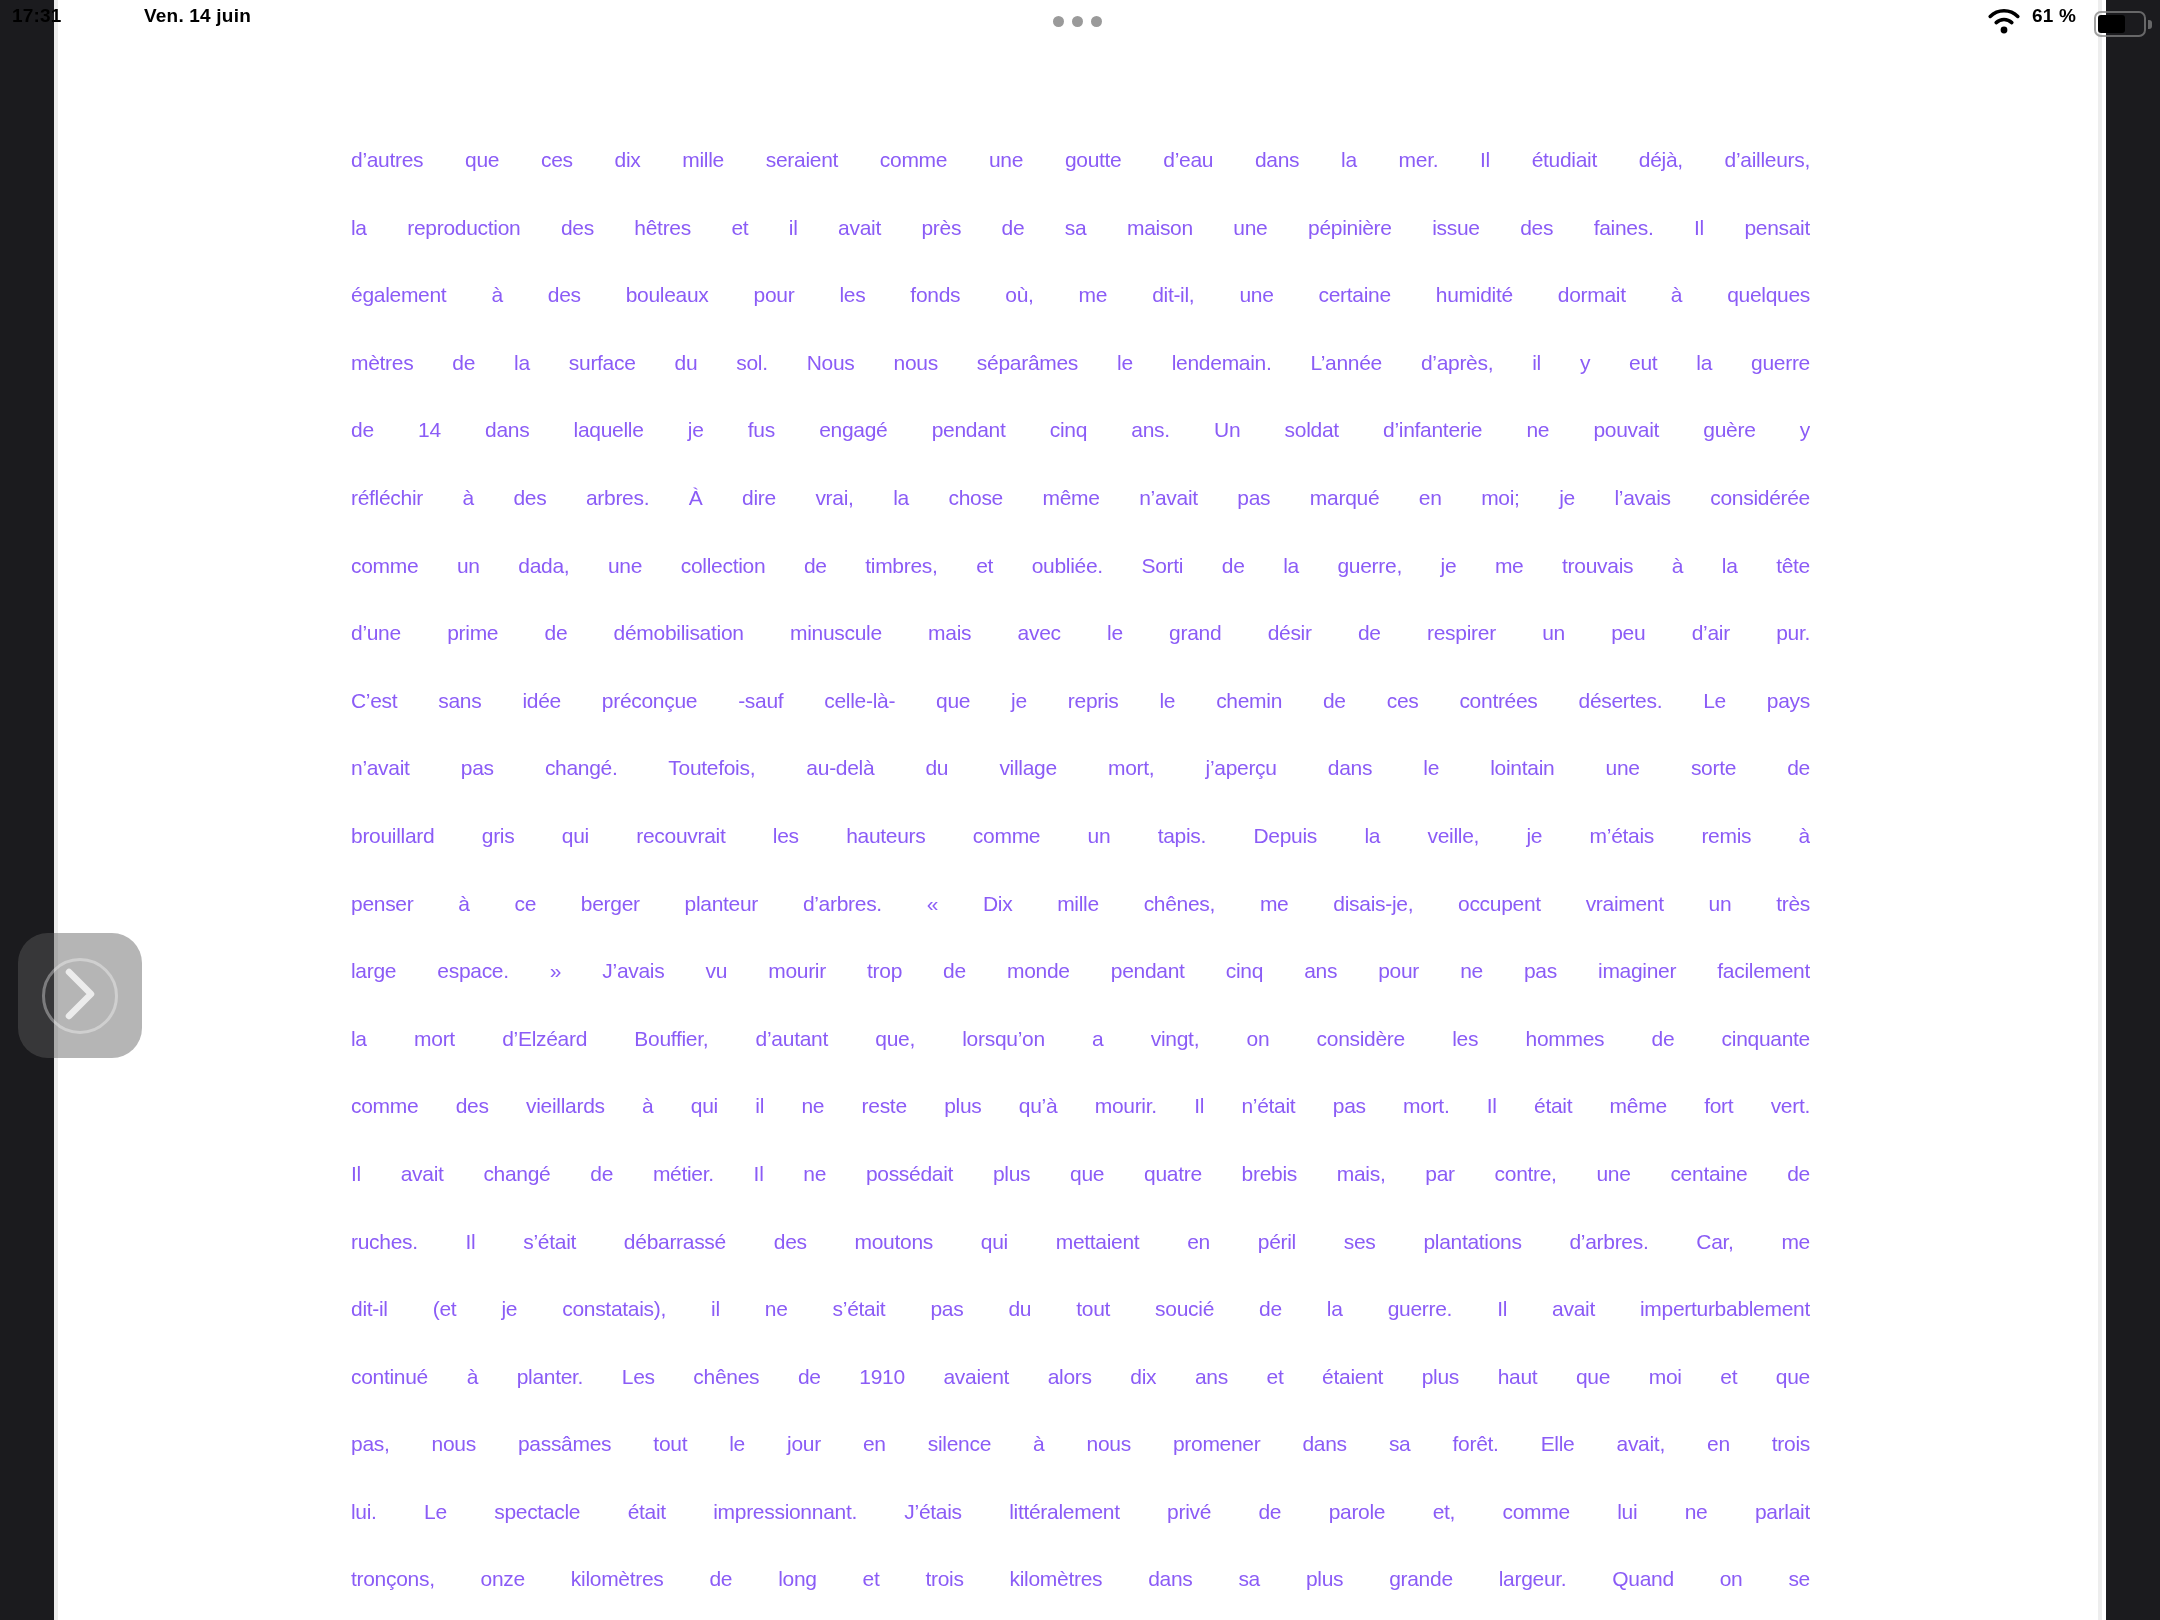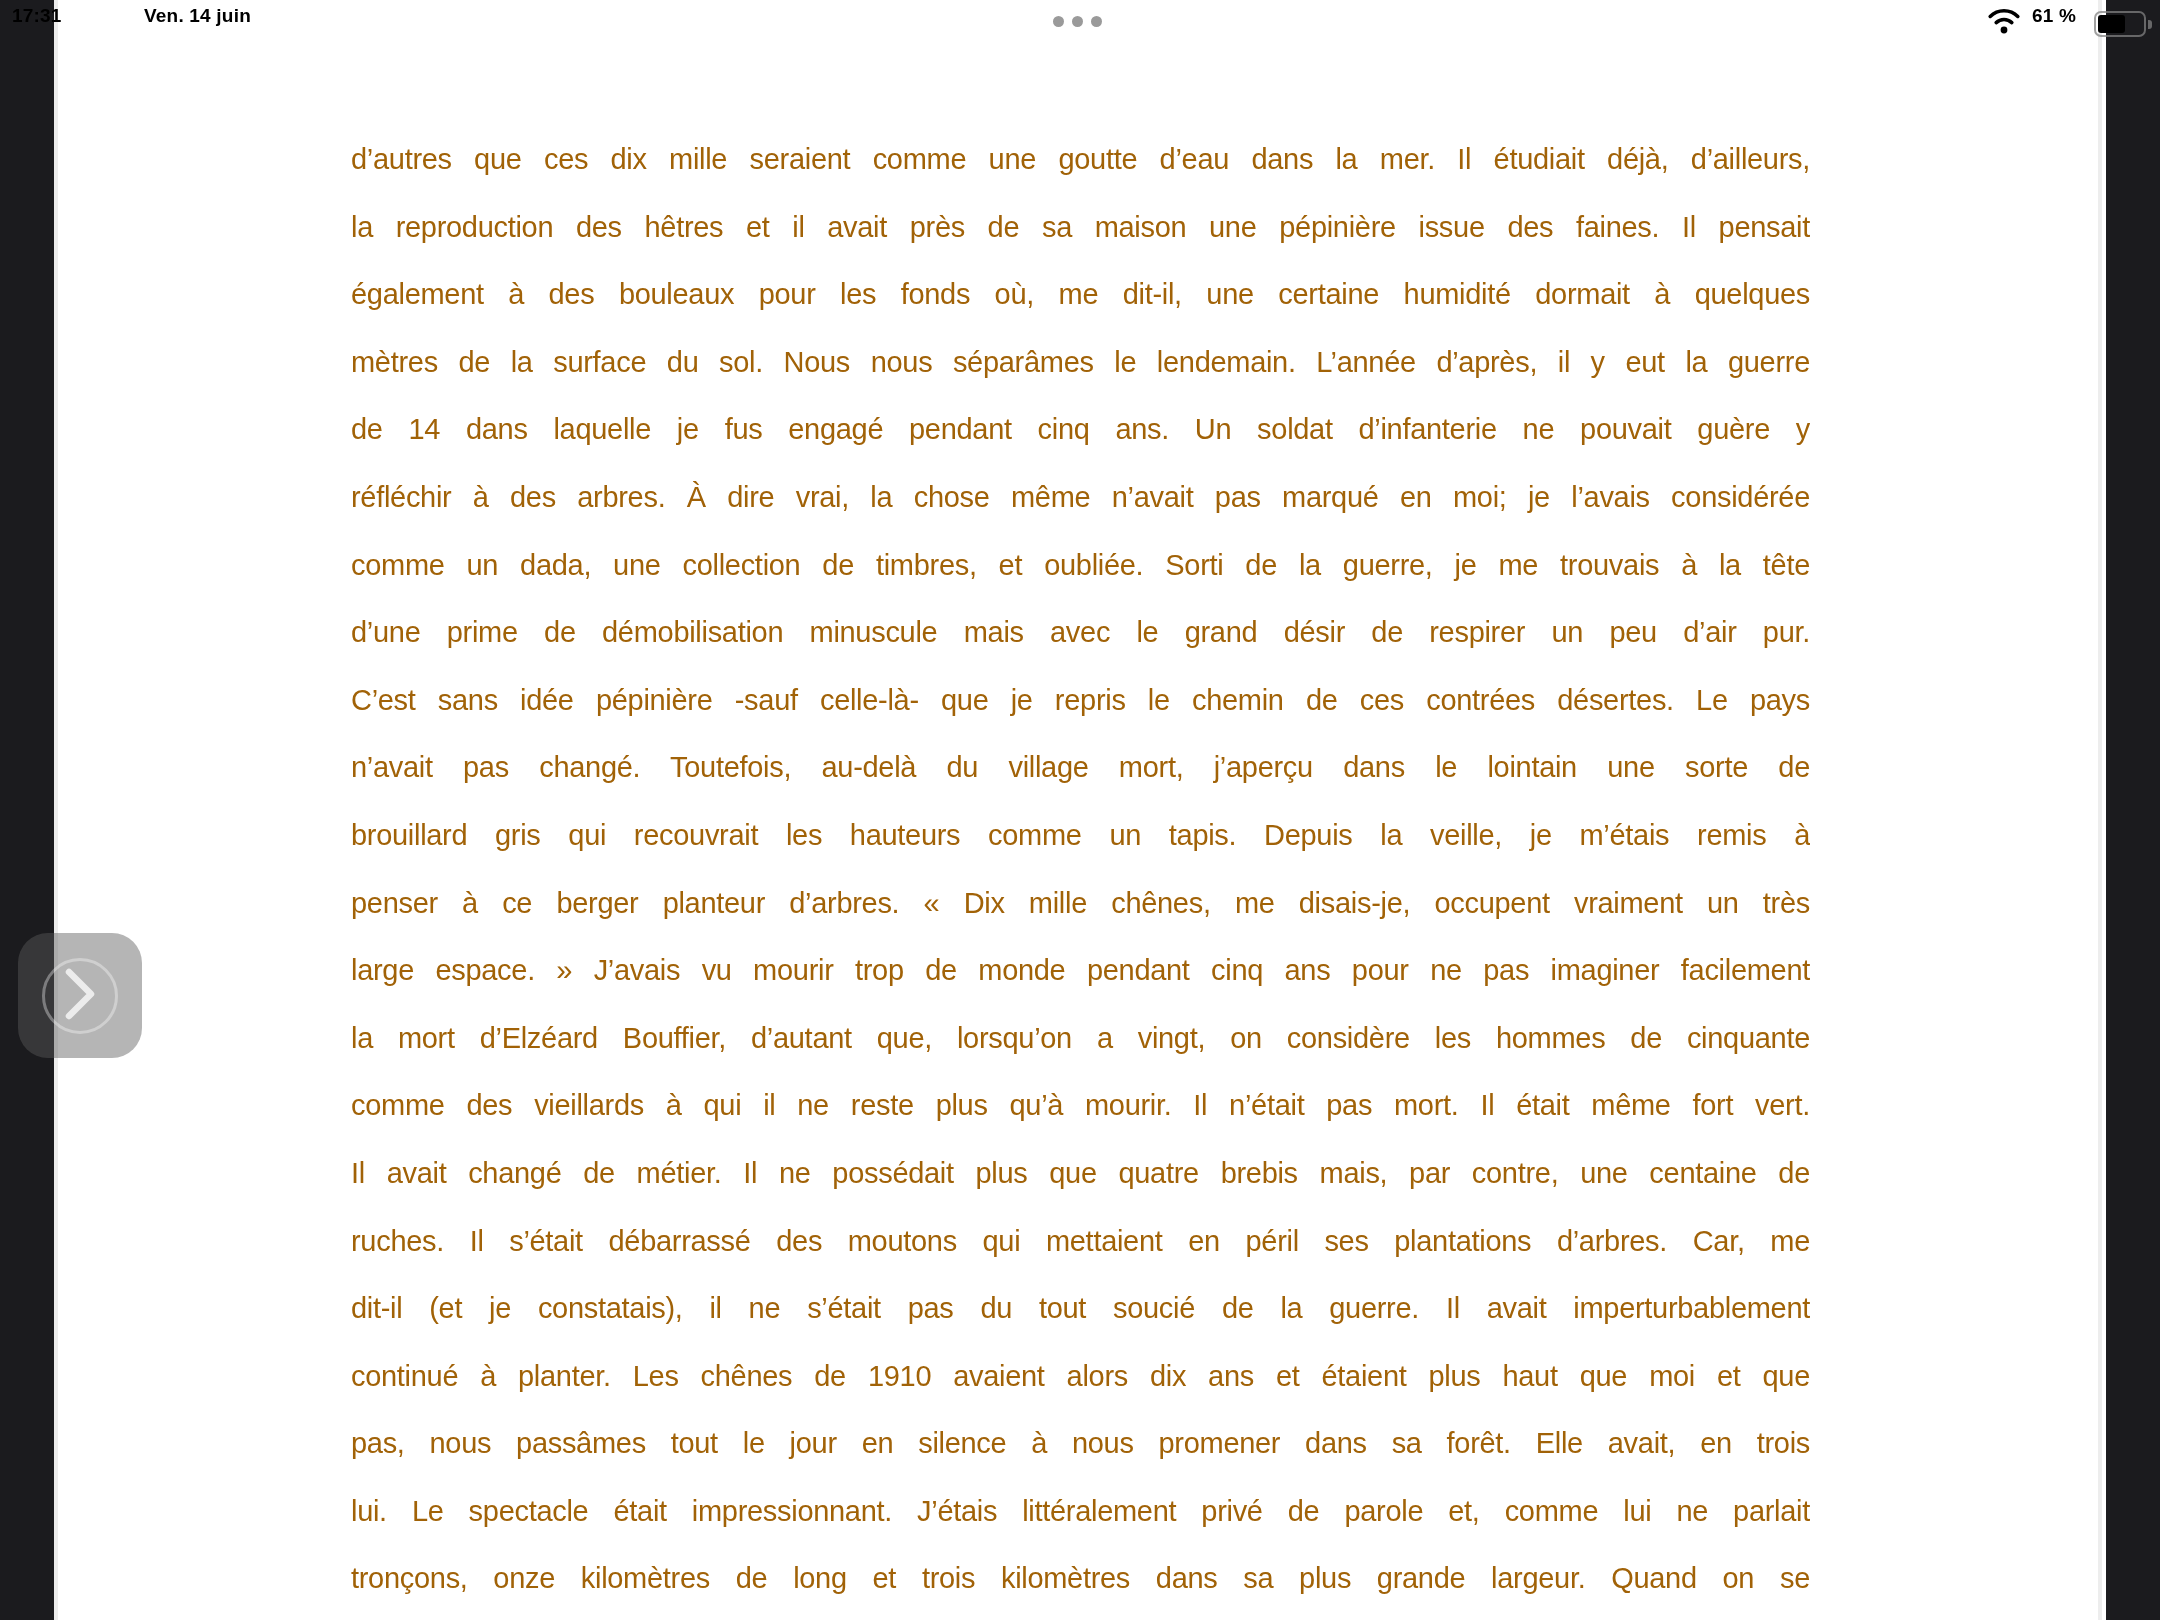--- a/index.html
+++ b/index.html
@@ -35,22 +35,22 @@
     display:flex;align-items:center;justify-content:center;cursor:pointer;
   }
   .nav-circle{
     width:70px;height:70px;border-radius:50%;
     border:3px solid rgba(255,255,255,0.35);
     display:flex;align-items:center;justify-content:center;
   }
   
   .text-block{position:absolute;left:351px;top:126px;width:1459px;z-index:3;}
   .text-line{
-    font-size:29px;line-height:67.6px;height:67.6px;overflow:hidden;
-    color:#a16207;letter-spacing:-0.3px;
+    font-size:21px;line-height:67.6px;height:67.6px;overflow:hidden;
+    color:#8b5cf6;letter-spacing:-0.3px;
     text-align:justify;text-align-last:justify;
   }
 </style>
 </head>
 <body>
 
 <div class="edge-bar edge-left"></div>
 <div class="edge-bar edge-right"></div>
 <div class="edge-line line-left"></div>
 <div class="edge-line line-right"></div>
@@ -93,21 +93,21 @@
 
 <div class="text-block">
   <div class="text-line">d’autres que ces dix mille seraient comme une goutte d’eau dans la mer. Il étudiait déjà, d’ailleurs,</div>
   <div class="text-line">la reproduction des hêtres et il avait près de sa maison une pépinière issue des faines. Il pensait</div>
   <div class="text-line">également à des bouleaux pour les fonds où, me dit-il, une certaine humidité dormait à quelques</div>
   <div class="text-line">mètres de la surface du sol. Nous nous séparâmes le lendemain. L’année d’après, il y eut la guerre</div>
   <div class="text-line">de 14 dans laquelle je fus engagé pendant cinq ans. Un soldat d’infanterie ne pouvait guère y</div>
   <div class="text-line">réfléchir à des arbres. À dire vrai, la chose même n’avait pas marqué en moi; je l’avais considérée</div>
   <div class="text-line">comme un dada, une collection de timbres, et oubliée. Sorti de la guerre, je me trouvais à la tête</div>
   <div class="text-line">d’une prime de démobilisation minuscule mais avec le grand désir de respirer un peu d’air pur.</div>
-  <div class="text-line">C’est sans idée pépinière -sauf celle-là- que je repris le chemin de ces contrées désertes. Le pays</div>
+  <div class="text-line">C’est sans idée préconçue -sauf celle-là- que je repris le chemin de ces contrées désertes. Le pays</div>
   <div class="text-line">n’avait pas changé. Toutefois, au-delà du village mort, j’aperçu dans le lointain une sorte de</div>
   <div class="text-line">brouillard gris qui recouvrait les hauteurs comme un tapis. Depuis la veille, je m’étais remis à</div>
   <div class="text-line">penser à ce berger planteur d’arbres. « Dix mille chênes, me disais-je, occupent vraiment un très</div>
   <div class="text-line">large espace. » J’avais vu mourir trop de monde pendant cinq ans pour ne pas imaginer facilement</div>
   <div class="text-line">la mort d’Elzéard Bouffier, d’autant que, lorsqu’on a vingt, on considère les hommes de cinquante</div>
   <div class="text-line">comme des vieillards à qui il ne reste plus qu’à mourir. Il n’était pas mort. Il était même fort vert.</div>
   <div class="text-line">Il avait changé de métier. Il ne possédait plus que quatre brebis mais, par contre, une centaine de</div>
   <div class="text-line">ruches. Il s’était débarrassé des moutons qui mettaient en péril ses plantations d’arbres. Car, me</div>
   <div class="text-line">dit-il (et je constatais), il ne s’était pas du tout soucié de la guerre. Il avait imperturbablement</div>
   <div class="text-line">continué à planter. Les chênes de 1910 avaient alors dix ans et étaient plus haut que moi et que</div>

